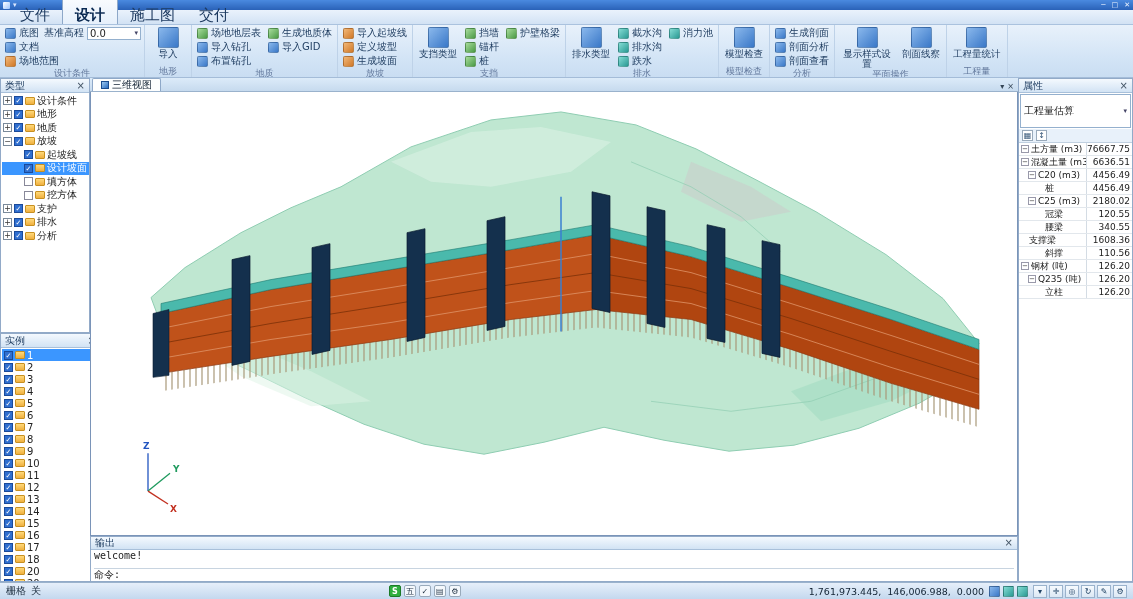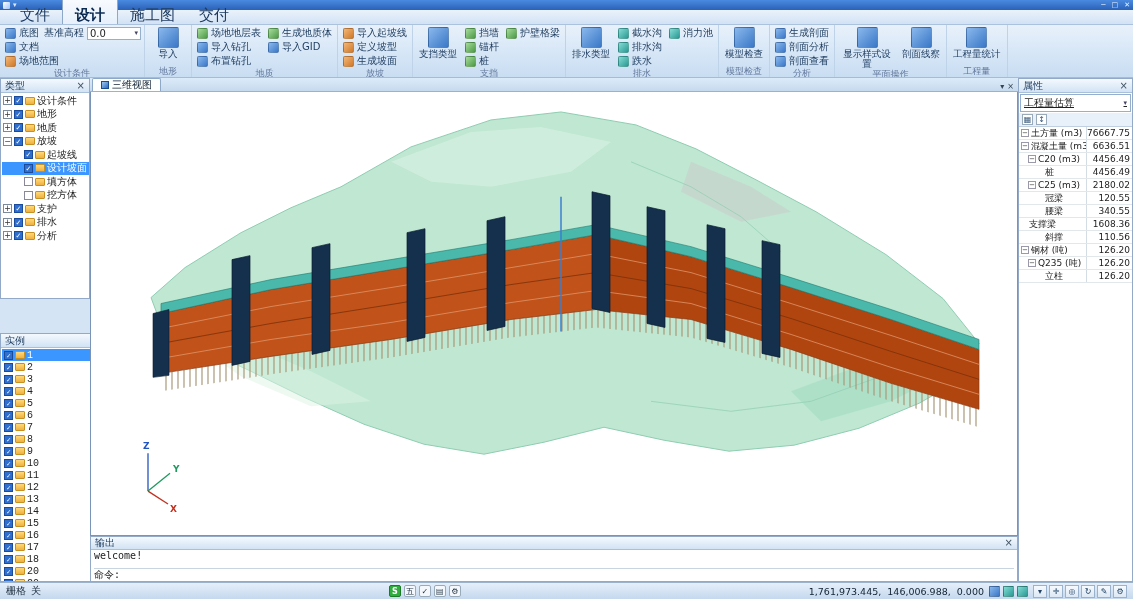--- a/index.html
+++ b/index.html
@@ -50,22 +50,22 @@
   .rinput-arrow { font-size:7px; color:#446; }
 
   
   .panel { position:absolute; background:#fff; border:1px solid #92aac8; }
   .phead { height:14px; background:linear-gradient(#f4f9fe,#d2e3f4); border-bottom:1px solid #a8c0da;
     display:flex; align-items:center; justify-content:space-between; padding:0 4px; }
   .phead .ptitle { font-size:10px; color:#1c3a5e; }
   .phead .pclose { font-size:10px; line-height:10px; color:#456; cursor:default; }
 
   
-  #type-panel { top:78px; left:0; width:90px; height:221px; }
-  #instance-panel { top:333px; left:0; width:101px; bottom:17px;font-family:Liberation Mono, monospace; }
+  #type-panel { top:78px; left:0; width:90px; height:255px; }
+  #instance-panel { top:333px; left:0; width:101px; bottom:17px; }
   .trow { display:flex; align-items:center; gap:2px; height:13.5px; white-space:nowrap; overflow:hidden; cursor:default; }
   .trow.sel { background:#3b96ff; color:#fff; }
   .texp { width:9px; height:9px; border:1px solid #7a8a9a; background:#fff; color:#333;
     font-size:8px; line-height:7px; text-align:center; flex:none; }
   .texp.noborder { border:none; background:transparent; }
   .tcheck { width:9px; height:9px; border:1px solid #1a4a9a; background:#2f6fd0; color:#fff;
     font-size:7px; line-height:8px; text-align:center; flex:none; }
   .tcheck.off { background:#fff; border-color:#889; }
   .tfold { width:10px; height:8px; background:linear-gradient(#ffd97a,#f0b040); border:1px solid #c89020;
     border-radius:1px; flex:none; }
@@ -89,21 +89,21 @@
   #output { height:46px; border:1px solid #92aac8; background:#fff; display:flex; flex-direction:column; }
   #output .phead { height:13px; }
   #out-body { flex:1; font-family:"DejaVu Sans Mono","Liberation Mono",monospace; font-size:10px;
     display:flex; flex-direction:column; padding:0 3px; }
   #out-line { line-height:11px; }
   #out-prompt { margin-top:auto; border-top:1px solid #c8d4e0; line-height:12px; }
 
   
   #prop-panel { top:78px; right:0; width:115px; bottom:17px; }
   #prop-combo { margin:1px; height:14px; border:1px solid #94b0ce; background:#fff; display:flex;
-    align-items:center; justify-content:space-between; padding:8px 3px; font-size:10px;text-decoration:underline; }
+    align-items:center; justify-content:space-between; padding:16px 3px; font-size:10px; }
   #prop-combo .arr { font-size:7px; color:#446; }
   #prop-toolbar { height:14px; background:#e8f1fa; border-bottom:1px solid #c0d0e0; display:flex;
     align-items:center; gap:3px; padding:0 3px; }
   .ptool { width:11px; height:11px; border:1px solid #9ab; background:#fff; font-size:8px; line-height:10px;
     text-align:center; color:#357; cursor:default; }
   .prow { display:flex; height:13px; border-bottom:1px solid #e2e7ec; font-size:9px; align-items:stretch; }
   .plabel { flex:1; display:flex; align-items:center; gap:2px; overflow:hidden; white-space:nowrap; }
   .pexp { width:8px; height:8px; border:1px solid #99a; background:#fff; font-size:7px; line-height:6px;
     text-align:center; color:#333; flex:none; }
   .pexp.noborder { border:none; }

